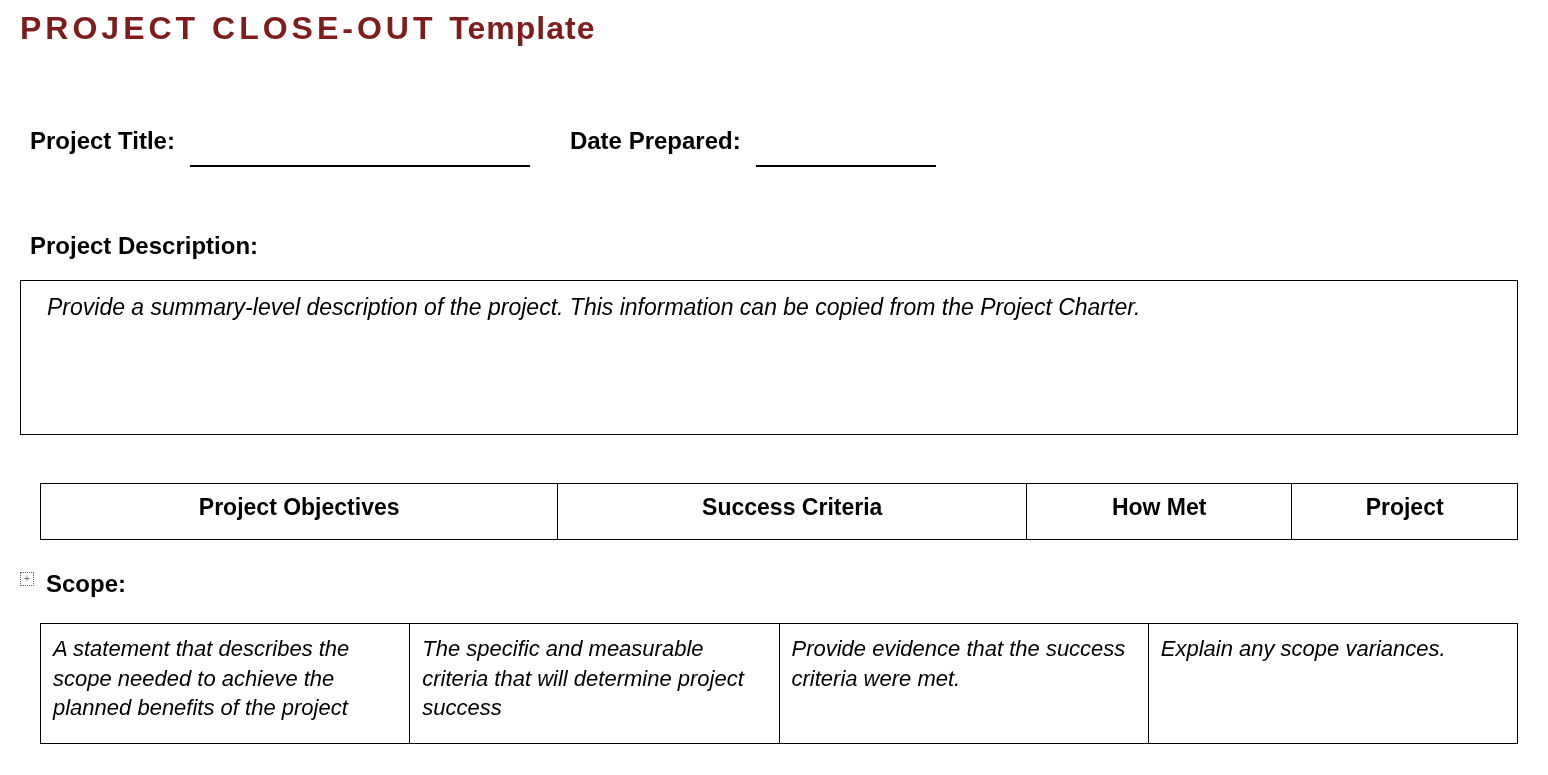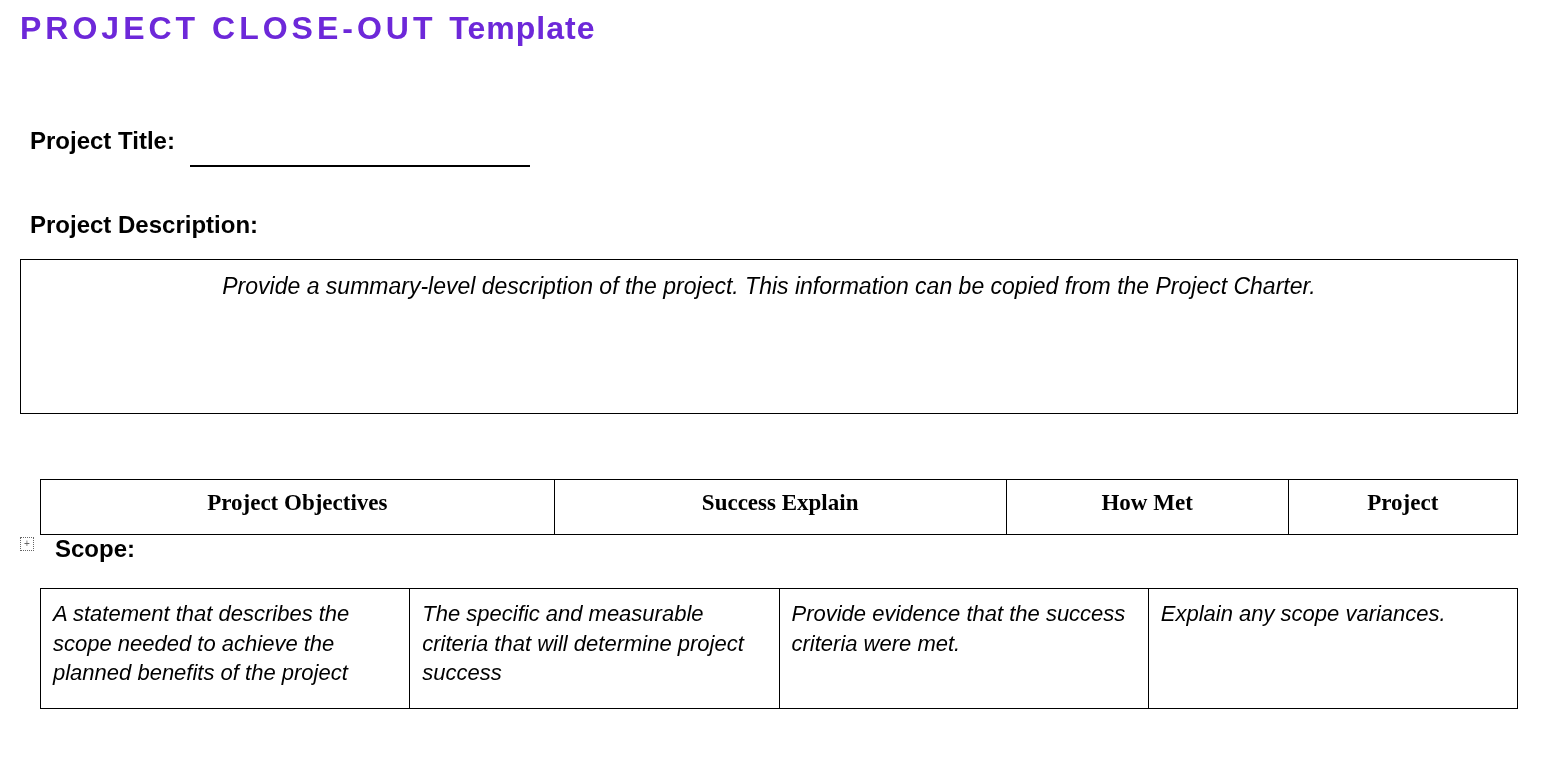--- a/index.html
+++ b/index.html
@@ -11,30 +11,30 @@
       font-family: Arial, Helvetica, sans-serif;
       background: #ffffff;
       padding: 10px 20px;
       width: 1548px;
     }
     .doc-title {
       font-size: 32px;
       font-weight: bold;
       letter-spacing: 4px;
       margin-bottom: 80px;
-      color: #6d28d9;
+      color: #7f1d1d;
     }
     .doc-title .normal-weight {
       letter-spacing: 1px;
     }
     .header-row {
       display: flex;
       align-items: flex-end;
       gap: 40px;
-      margin-bottom: 54px;
+      margin-bottom: 75px;
       padding-left: 10px;
     }
     .field-group {
       display: flex;
       align-items: flex-end;
     }
     .field-label {
       font-size: 24px;
       font-weight: bold;
       white-space: nowrap;
@@ -50,38 +50,37 @@
     .line2 { width: 180px; }
     .line3 { width: 340px; }
     .section-label {
       font-size: 24px;
       font-weight: bold;
       margin-bottom: 20px;
       padding-left: 10px;
     }
     .desc-box {
       border: 1.5px solid #000;
-      padding: 12px 10px;
+      padding: 12px 26px;
       min-height: 155px;
-      margin-bottom: 65px;
+      margin-bottom: 48px;
       margin-left: 0;
       margin-right: 10px;
-      text-align: center;
     }
     .desc-text {
       font-size: 23px;
       font-style: italic;
       color: #000;
       line-height: 1.3;
     }
     .objectives-table {
       width: calc(100% - 30px);
       margin-left: 20px;
       border-collapse: collapse;
-      font-family: Liberation Serif, serif;
+      margin-bottom: 30px;
     }
     .objectives-table th {
       border: 1.5px solid #000;
       padding: 10px 8px 18px 8px;
       font-size: 23px;
       font-weight: bold;
       text-align: center;
       vertical-align: top;
     }
     .scope-wrapper {
@@ -97,21 +96,21 @@
       display: flex;
       align-items: center;
       justify-content: center;
       font-size: 10px;
       color: #666;
       line-height: 1;
     }
     .scope-label {
       font-size: 24px;
       font-weight: bold;
-      margin-left: 35px;
+      margin-left: 26px;
       margin-bottom: 25px;
     }
     .scope-table {
       width: calc(100% - 30px);
       margin-left: 20px;
       border-collapse: collapse;
     }
     .scope-table td {
       border: 1.5px solid #000;
       padding: 10px 12px 20px 12px;
@@ -128,33 +127,37 @@
 <h1 class="doc-title">
   <span>PROJECT CLOSE-OUT</span>
   <span class="normal-weight">Template</span>
 </h1>
 
 <div class="header-row">
   <div class="field-group">
     <span class="field-label">Project Title:</span>
     <span class="field-line line1"></span>
   </div>
+  <div class="field-group">
+    <span class="field-label">Date Prepared:</span>
+    <span class="field-line line2"></span>
+  </div>
 </div>
 
 <div class="section-label">Project Description:</div>
 
 <div class="desc-box">
   <span class="desc-text">Provide a summary-level description of the project.  This information can be copied from the Project Charter.</span>
 </div>
 
 <table class="objectives-table">
   <tbody>
       <tr>
     <th>Project Objectives</th>
-    <th>Success Explain</th>
+    <th>Success Criteria</th>
     <th>How Met</th>
     <th>Project</th>
   </tr>
 </tbody>
   </table>
 
 <div class="scope-wrapper">
   <div class="anchor-icon">+</div>
   <div class="scope-label">Scope:</div>
   <table class="scope-table">

